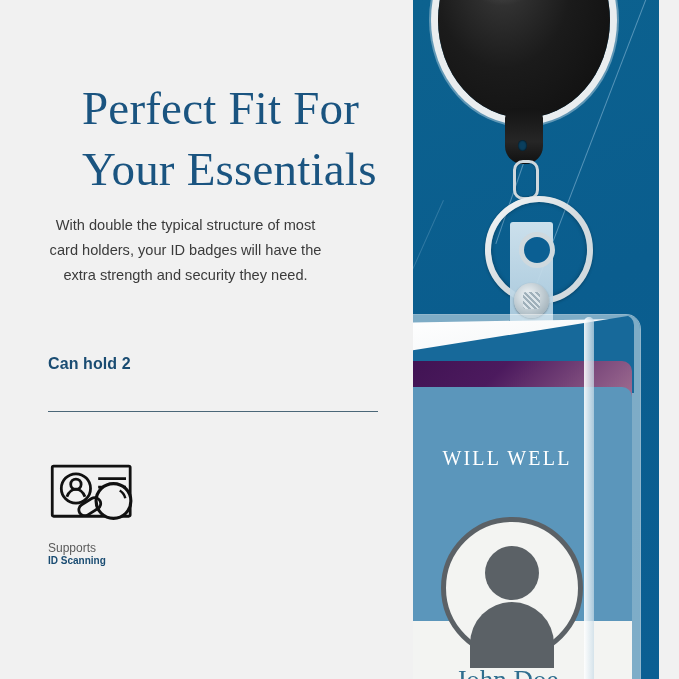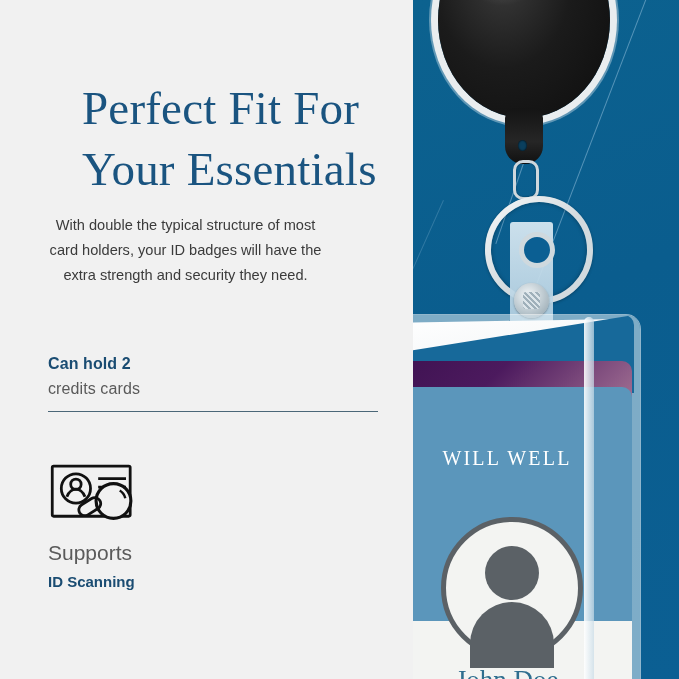--- a/index.html
+++ b/index.html
@@ -22,25 +22,25 @@
   .fc-strong{font-size:16px;font-weight:bold;color:#1a4c72;letter-spacing:.1px;}
   .fc-light{font-size:16px;color:#5a5a5a;margin-top:7px;letter-spacing:.1px;}
   .divider{position:absolute;left:48px;top:411px;width:330px;height:0;
            border-top:1.6px solid #2e4f63;opacity:.85;}
 
   
   .icon-block{position:absolute;left:48px;top:462px;width:92px;height:64px;}
   .icon-block svg{display:block;width:92px;height:64px;}
 
   .supports{position:absolute;left:48px;top:541px;}
-  .sup-light{font-size:21px;color:#5a5a5a;}
-  .sup-strong{font-size:15px;font-weight:bold;color:#1a4c72;margin-top:8px;text-align:right;}
-
-  
-  .photo{position:absolute;left:413px;top:0;width:266px;height:679px;
+  .sup-light{font-size:12px;color:#5a5a5a;}
+  .sup-strong{font-size:10px;font-weight:bold;color:#1a4c72;margin-top:0;text-align:right;}
+
+  
+  .photo{position:absolute;left:413px;top:0;width:246px;height:679px;
          background:linear-gradient(160deg,#0c628f 0%,#0a5d8e 45%,#0b5f93 100%);
          overflow:hidden;}
   .photo-edge{position:absolute;left:413px;top:0;width:3px;height:679px;
               background:linear-gradient(90deg,#56798c,#0d5c86);}
 
   
   .scratch{position:absolute;background:rgba(175,210,235,.45);transform-origin:top left;}
   .s1{left:180px;top:-40px;width:1px;height:300px;transform:rotate(19deg);}
   .s2{left:236px;top:-10px;width:1px;height:420px;transform:rotate(21deg);}
   .s3{left:30px;top:200px;width:1px;height:180px;transform:rotate(24deg);opacity:.5;}
@@ -127,21 +127,20 @@
 
     <div class="headline">
       <span>Perfect Fit For</span>
       <span>Your Essentials</span>
     </div>
 
     <div class="body-copy">With double the typical structure of most card holders, your ID badges will have the extra strength and security they need.</div>
 
     <div class="feature-cards">
       <div class="fc-strong">Can hold 2</div>
-      <div class="fc-light">credits cards</div>
     </div>
 
     <div class="divider"></div>
 
     <div class="icon-block">
       <svg viewBox="0 0 128 92" fill="none" stroke="#111" stroke-width="4">
         <rect x="4" y="6" width="112" height="72" rx="2"></rect>
         <circle cx="38" cy="38" r="21"></circle>
         <circle cx="38" cy="32" r="7.5"></circle>
         <path d="M25 50c3-8 9-11 13-11s10 3 13 11"></path>

